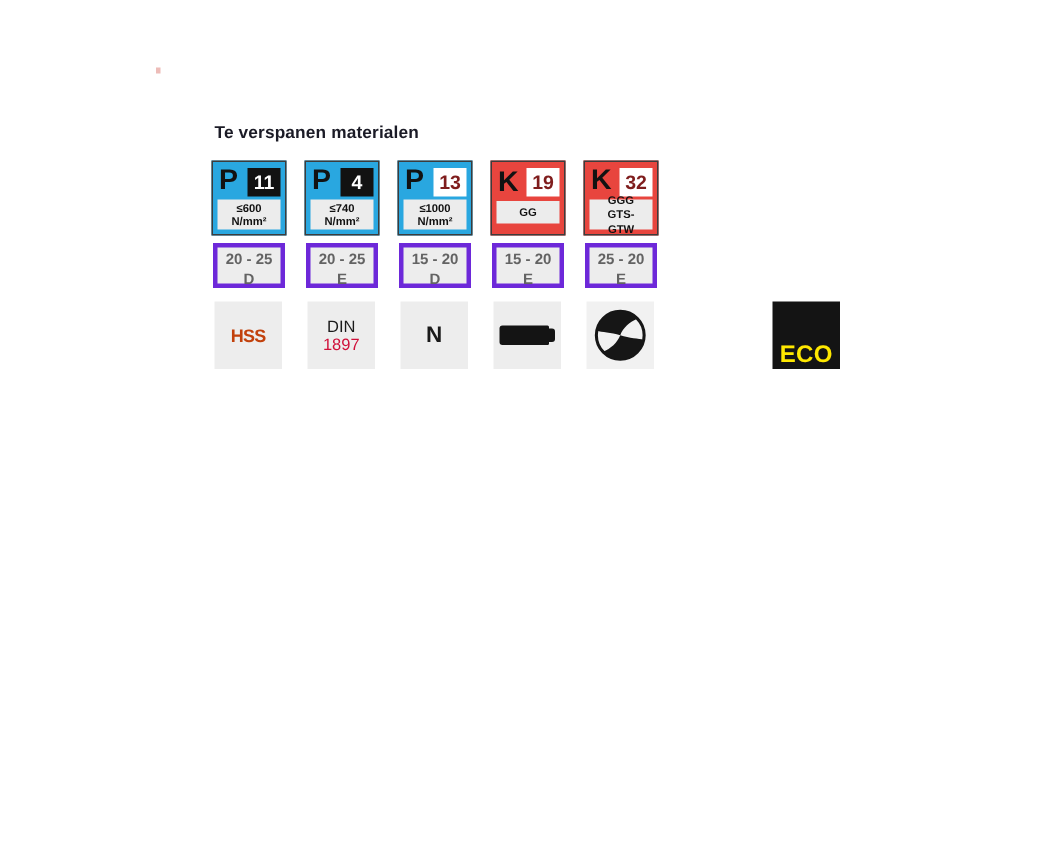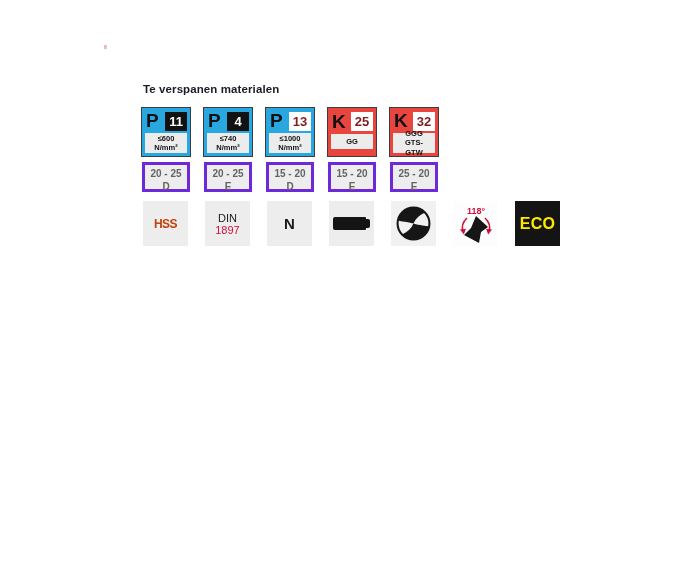--- a/index.html
+++ b/index.html
@@ -53,21 +53,21 @@
   }
 
   
   .icon-box {
     position:absolute; top:201px; width:45px; height:45px;
     background:#ededed; display:flex; flex-direction:column;
     align-items:center; justify-content:center;
   }
   .icon-box.lighter { background:#f1f1f1; }
   .icon-box.white   { background:#fdfdfd; }
-  .icon-box.black   { background:#141414; }
+  .icon-box.black   { background:#141414;justify-content:flex-end; }
   .icon-text-big  { font-size:12px; font-weight:bold; color:#c2410c; letter-spacing:-.5px; }
   .icon-text-mid  { font-size:15px; font-weight:bold; color:#1a1a1a; }
   .icon-text-din  { font-size:11px; font-weight:normal; color:#1a1a1a; line-height:12px; text-align:center; }
   .icon-text-din .red-line { color:#d0103a;text-align:center; }
   .icon-text-eco  { font-size:16px; font-weight:bold; color:#ffe800; letter-spacing:.2px; }
   .shank-wrap { display:flex; align-items:center; }
   .shank-body { width:33px; height:13px; background:#141414; border-radius:2px 1px 1px 2px; }
   .shank-tip  { width:4px; height:9px; background:#141414; border-radius:0 2px 2px 0; }
 </style>
 </head>
@@ -99,21 +99,21 @@
     <div class="badge-top">
       <span class="badge-letter">P</span>
       <span class="badge-num light">13</span>
     </div>
     <div class="badge-sub">≤1000 N/mm²</div>
   </div>
 
   <div class="badge red" style="left:327px">
     <div class="badge-top">
       <span class="badge-letter">K</span>
-      <span class="badge-num light">25</span>
+      <span class="badge-num light">19</span>
     </div>
     <div class="badge-sub">GG</div>
   </div>
 
   <div class="badge red" style="left:389px">
     <div class="badge-top">
       <span class="badge-letter">K</span>
       <span class="badge-num light">32</span>
     </div>
     <div class="badge-sub">GGG GTS-GTW</div>
@@ -163,28 +163,18 @@
   </div>
 
   <div class="icon-box lighter" style="left:391px">
     <svg width="37" height="37" viewBox="0 0 36 36">
       <circle cx="18" cy="18" r="15.5" fill="none" stroke="#161616" stroke-width="2"></circle>
       <path d="M18 18 C12 16 6 16 2.8 15 A15.5 15.5 0 0 1 29.3 7.2 C24 9.5 20 13 18 18 Z" fill="#161616"></path>
       <path d="M18 18 C24 20 30 20 33.2 21 A15.5 15.5 0 0 1 6.7 28.8 C12 26.5 16 23 18 18 Z" fill="#161616"></path>
     </svg>
   </div>
 
-  <div class="icon-box white" style="left:453px">
-    <svg width="45" height="45" viewBox="0 0 45 45">
-      <text x="23" y="13" font-size="9" font-weight="bold" fill="#d0103a" text-anchor="middle" font-family="Liberation Sans, sans-serif">118°</text>
-      <path d="M14 17 Q7.5 23 10 31" stroke="#d0103a" stroke-width="1.6" fill="none"></path>
-      <polygon points="7,28.5 10.8,33.5 13,27.8" fill="#d0103a"></polygon>
-      <path d="M32 17 Q38.5 23 36 31" stroke="#d0103a" stroke-width="1.6" fill="none"></path>
-      <polygon points="39,28.5 35.2,33.5 33,27.8" fill="#d0103a"></polygon>
-      <polygon points="23,15 35,26 28,31 26,42 11,34 18,27" fill="#161616"></polygon>
-    </svg>
-  </div>
 
   <div class="icon-box black" style="left:515px">
     <span class="icon-text-eco">ECO</span>
   </div>
 
 </div>
 
 </body></html>

